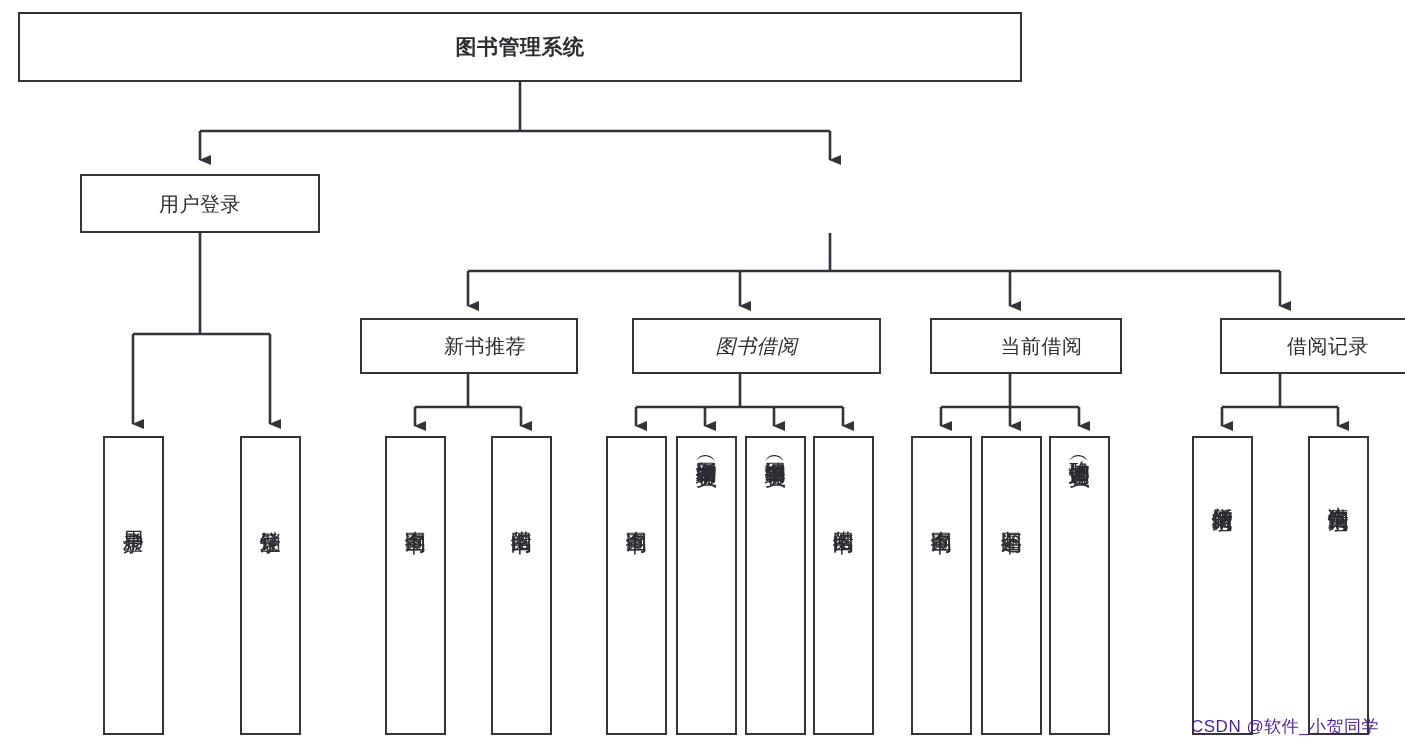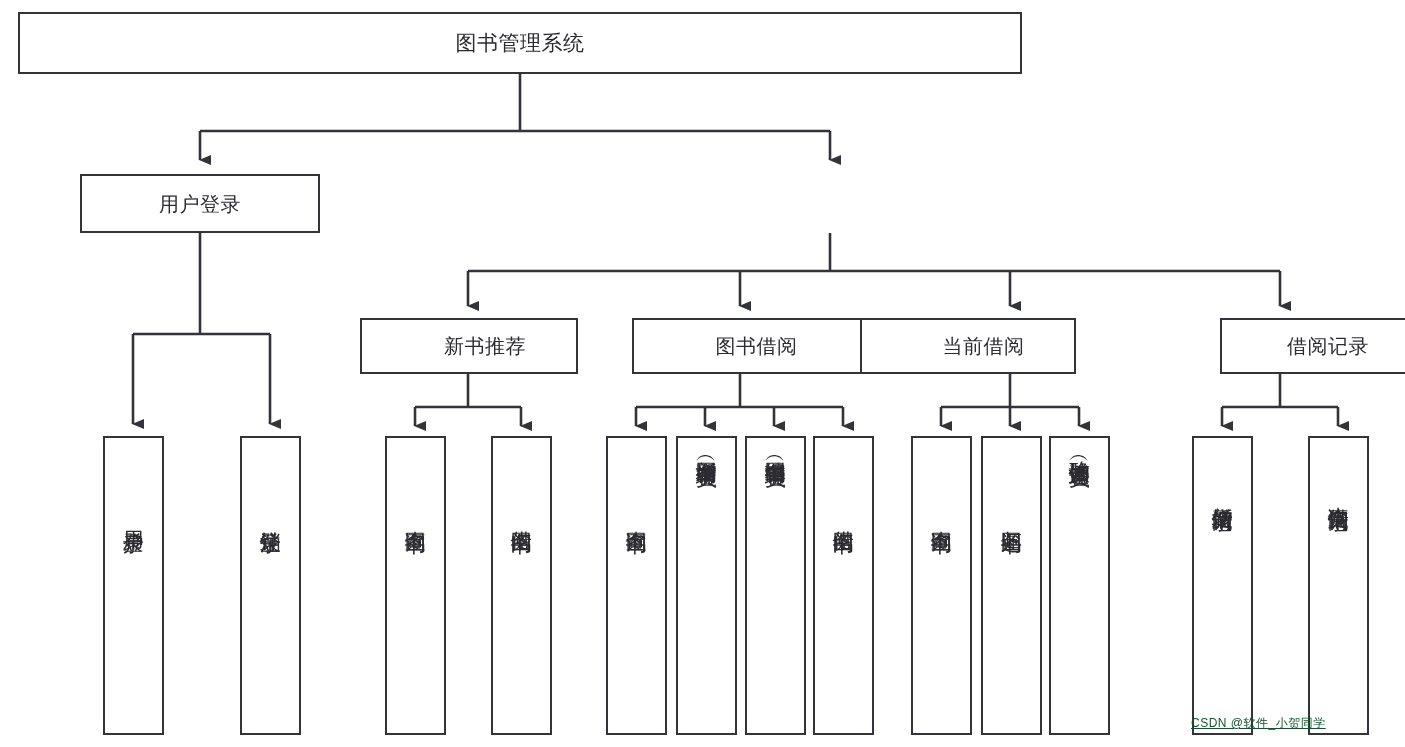--- a/index.html
+++ b/index.html
@@ -56,26 +56,25 @@
     font-size: 21px;
     line-height: 1.22;
     letter-spacing: 1px;
     white-space: nowrap;
     text-align: center;
   }
   .node.leaf.mid .lbl-v { margin-top: 70px; }
   .node.leaf.mid2 .lbl-v { margin-top: 46px; }
   .watermark {
     position: absolute;
-    font-size: 12px;
-    color: #14532d;
+    font-size: 17px;
+    color: #4c1d95;
     letter-spacing: 0.5px;
     white-space: nowrap;
     z-index: 3;
-    text-decoration: underline;
   }
 </style>
 </head>
 <body>
 
 <div id="canvas">
 
   <svg id="wires" viewBox="0 0 1405 747">
     <defs>
       <marker id="arw" markerWidth="10" markerHeight="12" refX="5" refY="11" orient="auto" markerUnits="userSpaceOnUse">
@@ -119,35 +118,35 @@
       <path d="M1010,407 L1010,426" marker-end="url(#arw)"></path>
       <path d="M1079,407 L1079,426" marker-end="url(#arw)"></path>
 
       <path d="M1280,374 L1280,407"></path>
       <path d="M1222,407 L1338,407"></path>
       <path d="M1222,407 L1222,426" marker-end="url(#arw)"></path>
       <path d="M1338,407 L1338,426" marker-end="url(#arw)"></path>
     </g>
   </svg>
 
-  <div class="node root" style="left:18px; top:12px; width:1004px; height:62px;">
+  <div class="node root" style="left:18px; top:12px; width:1004px; height:70px;font-weight:bold;">
     <span class="lbl-h">图书管理系统</span>
   </div>
 
   <div class="node lvl2" style="left:80px; top:174px; width:240px; height:59px;">
     <span class="lbl-h">用户登录</span>
   </div>
 
   <div class="node lvl3" style="left:360px; top:318px; width:218px; height:56px;padding-left:32px;">
     <span class="lbl-h">新书推荐</span>
   </div>
-  <div class="node lvl3" style="left:632px; top:318px; width:249px; height:56px;">
+  <div class="node lvl3" style="left:632px; top:318px; width:249px; height:56px;font-style:italic;">
     <span class="lbl-h">图书借阅</span>
   </div>
-  <div class="node lvl3" style="left:860px; top:318px; width:216px; height:56px;padding-left:31px;">
+  <div class="node lvl3" style="left:930px; top:318px; width:192px; height:56px;padding-left:31px;">
     <span class="lbl-h">当前借阅</span>
   </div>
   <div class="node lvl3" style="left:1172px; top:318px; width:216px; height:56px;margin-left:48px;">
     <span class="lbl-h">借阅记录</span>
   </div>
 
   <div class="node leaf mid" style="left:103px; top:436px; width:61px; height:299px;">
     <span class="lbl-v">用户登录</span>
   </div>
   <div class="node leaf mid" style="left:240px; top:436px; width:61px; height:299px;">

